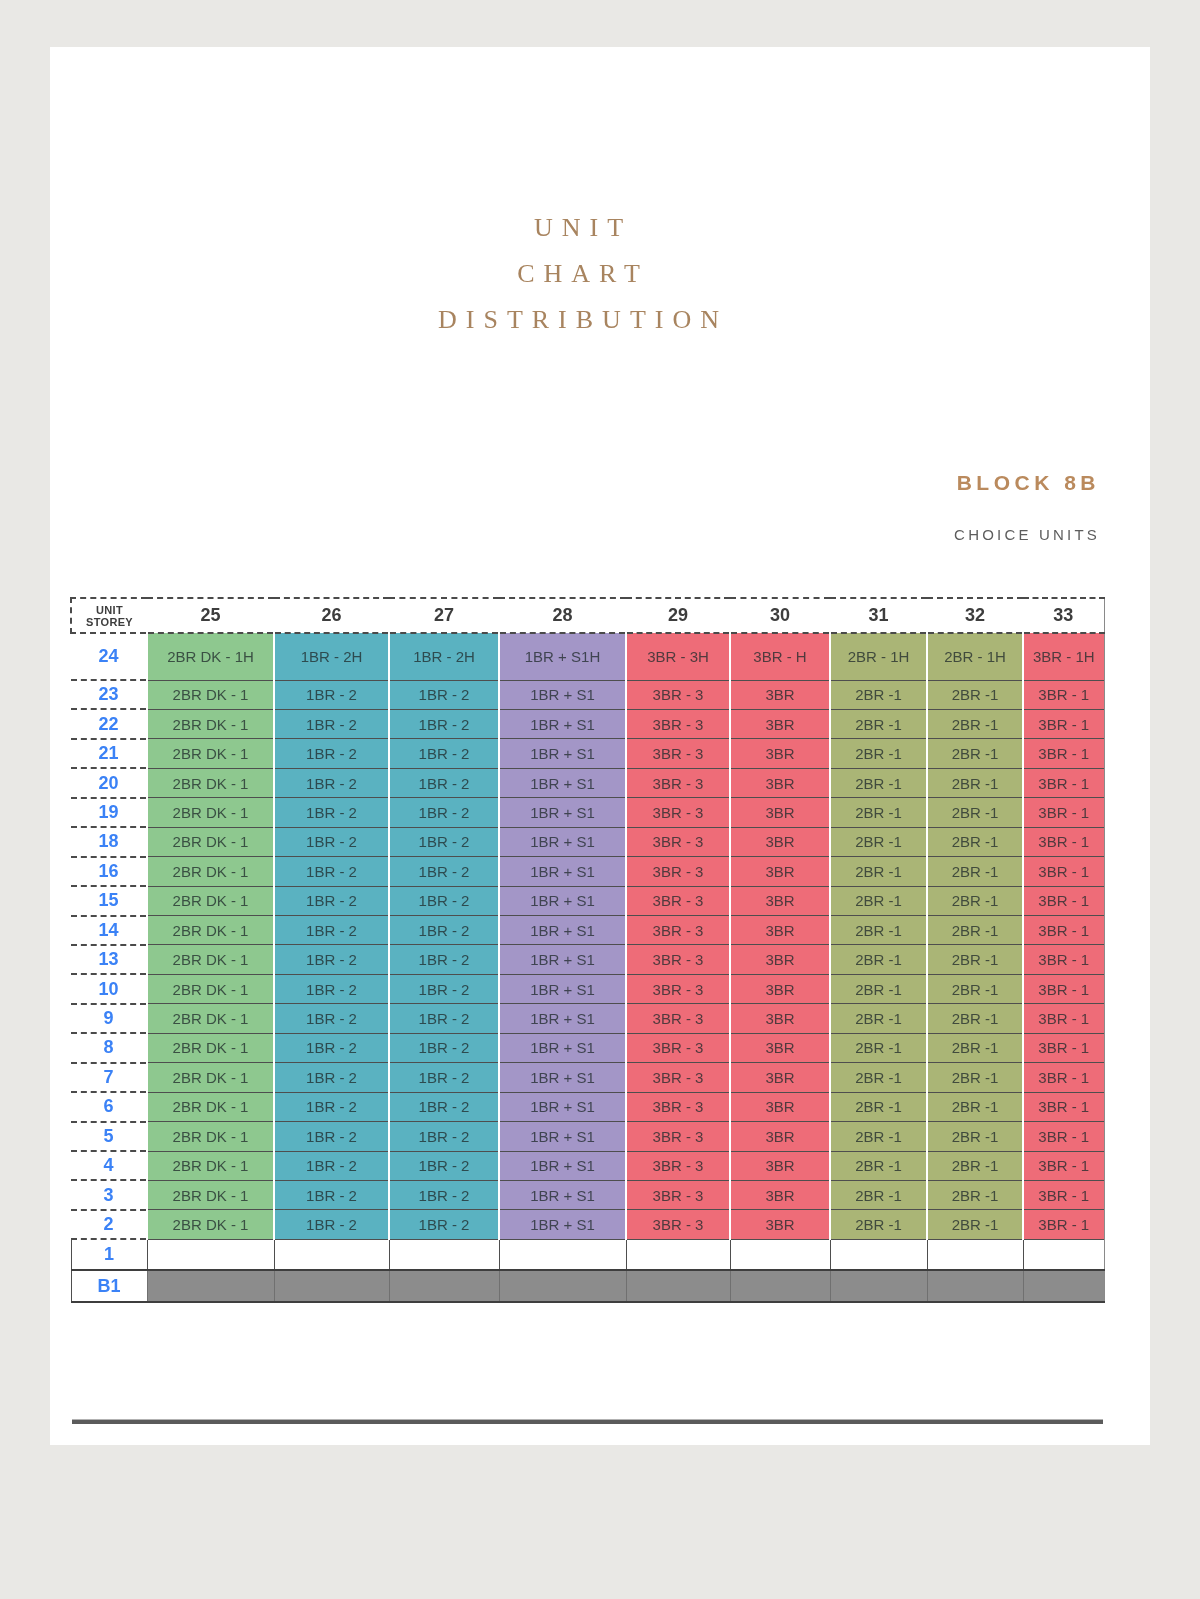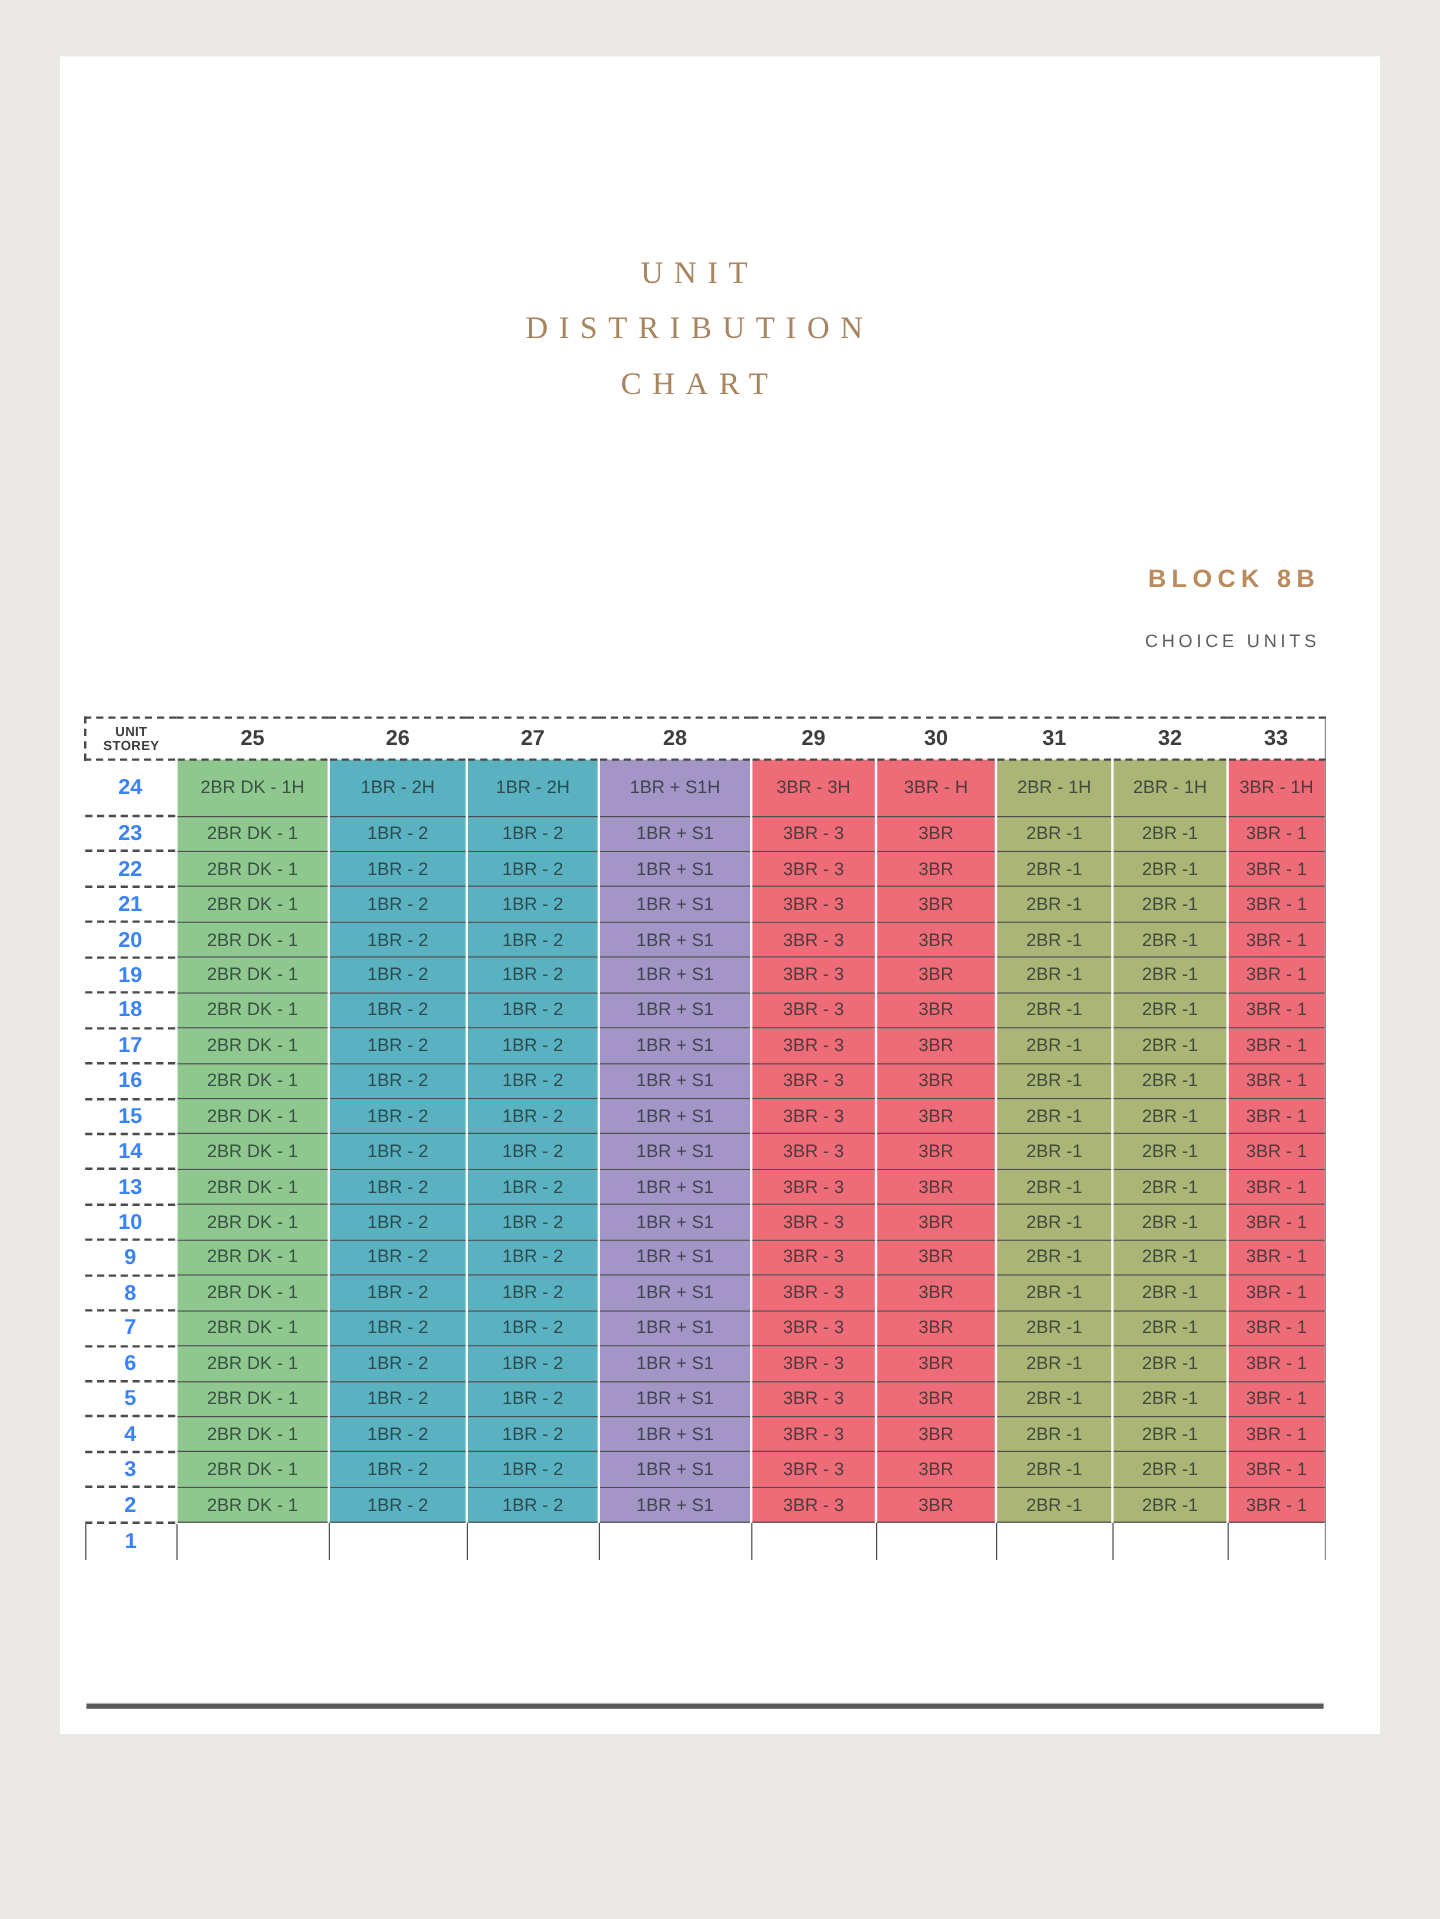--- a/index.html
+++ b/index.html
@@ -78,22 +78,22 @@
     background:linear-gradient(to bottom,#b2b2b2 0 1px,#5b5b5b 1px 100%);
   }
 </style>
 </head>
 <body>
 
 <div class="page">
 
   <div class="title">
     <div>UNIT</div>
+    <div>CHART</div>
     <div>DISTRIBUTION</div>
-    <div>CHART</div>
   </div>
 
   <div class="block-label">BLOCK 8B</div>
   <div class="subtitle">CHOICE UNITS</div>
 
   <div class="table-wrap">
     <table>
         <colgroup>
           <col style="width: 76px;">
           <col style="width: 127px;">
@@ -202,32 +202,20 @@
             <td class="cell c-teal">1BR - 2</td>
             <td class="cell c-teal">1BR - 2</td>
             <td class="cell c-purple">1BR + S1</td>
             <td class="cell c-red">3BR - 3</td>
             <td class="cell c-red">3BR</td>
             <td class="cell c-olive">2BR -1</td>
             <td class="cell c-olive">2BR -1</td>
             <td class="cell c-red last">3BR - 1</td>
           </tr>
           <tr class="row-std">
-            <td class="storey">17</td>
-            <td class="cell c-green">2BR DK - 1</td>
-            <td class="cell c-teal">1BR - 2</td>
-            <td class="cell c-teal">1BR - 2</td>
-            <td class="cell c-purple">1BR + S1</td>
-            <td class="cell c-red">3BR - 3</td>
-            <td class="cell c-red">3BR</td>
-            <td class="cell c-olive">2BR -1</td>
-            <td class="cell c-olive">2BR -1</td>
-            <td class="cell c-red last">3BR - 1</td>
-          </tr>
-          <tr class="row-std">
             <td class="storey">16</td>
             <td class="cell c-green">2BR DK - 1</td>
             <td class="cell c-teal">1BR - 2</td>
             <td class="cell c-teal">1BR - 2</td>
             <td class="cell c-purple">1BR + S1</td>
             <td class="cell c-red">3BR - 3</td>
             <td class="cell c-red">3BR</td>
             <td class="cell c-olive">2BR -1</td>
             <td class="cell c-olive">2BR -1</td>
             <td class="cell c-red last">3BR - 1</td>
@@ -380,20 +368,32 @@
             <td class="storey">1</td>
             <td class="cell-empty"></td>
             <td class="cell-empty"></td>
             <td class="cell-empty"></td>
             <td class="cell-empty"></td>
             <td class="cell-empty"></td>
             <td class="cell-empty"></td>
             <td class="cell-empty"></td>
             <td class="cell-empty"></td>
             <td class="cell-empty last"></td>
+          </tr>
+          <tr class="row-basement">
+            <td class="storey">B1</td>
+            <td class="cell-basement"></td>
+            <td class="cell-basement"></td>
+            <td class="cell-basement"></td>
+            <td class="cell-basement"></td>
+            <td class="cell-basement"></td>
+            <td class="cell-basement"></td>
+            <td class="cell-basement"></td>
+            <td class="cell-basement"></td>
+            <td class="cell-basement last"></td>
           </tr>
         </tbody>
       </table>
   </div>
 
   <div class="bottom-rule"></div>
 
 </div>
 
 </body></html>

